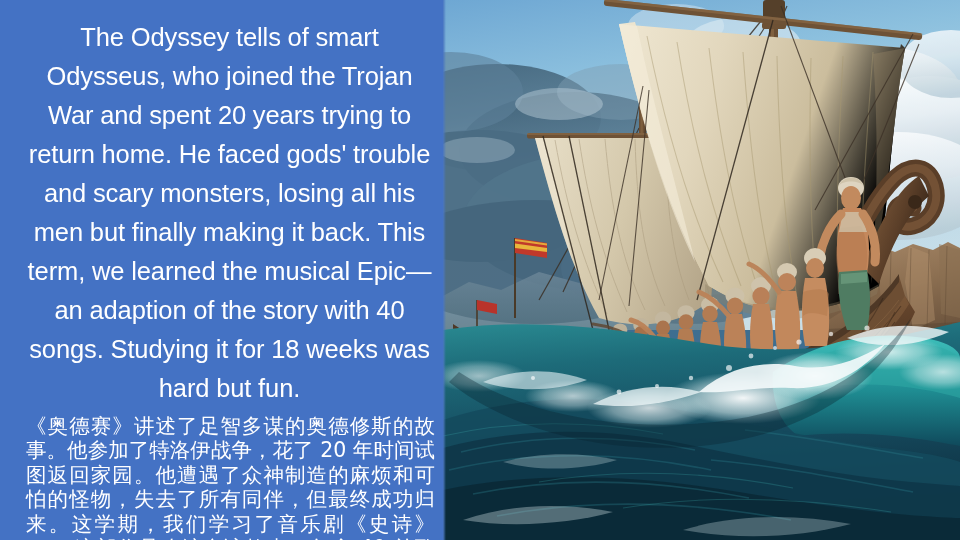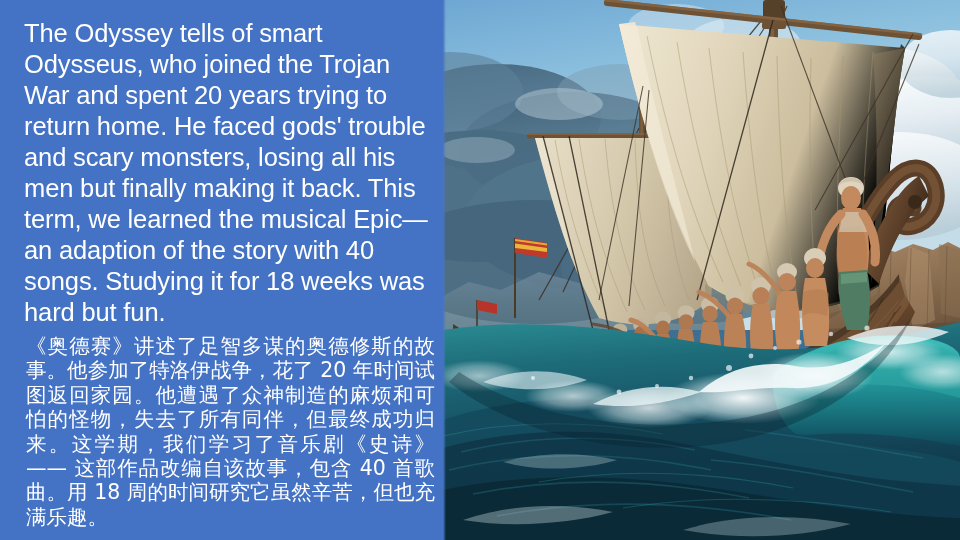--- a/index.html
+++ b/index.html
@@ -27,25 +27,26 @@
     width: 443px;
     height: 540px;
     background: #4472c4;
     box-sizing: border-box;
     padding: 18px 8px 0 24px;
   }
   .para-en {
     color: #ffffff;
     font-family: "Liberation Sans", "DejaVu Sans", sans-serif;
     font-size: 25.5px;
-    line-height: 31px;
+    line-height: 39px;
     letter-spacing: -0.1px;
     margin: 0 0 6px 0;
     white-space: pre-wrap;
     word-spacing: -0.2px;
+    text-align: center;
   }
   .para-zh {
     color: #ffffff;
     font-family: "DejaVu Sans", "Liberation Sans", sans-serif;
     font-size: 20.5px;
     line-height: 24.4px;
     margin: 6px 0 0 2px;
     white-space: pre-wrap;
     text-align: justify;
   }

